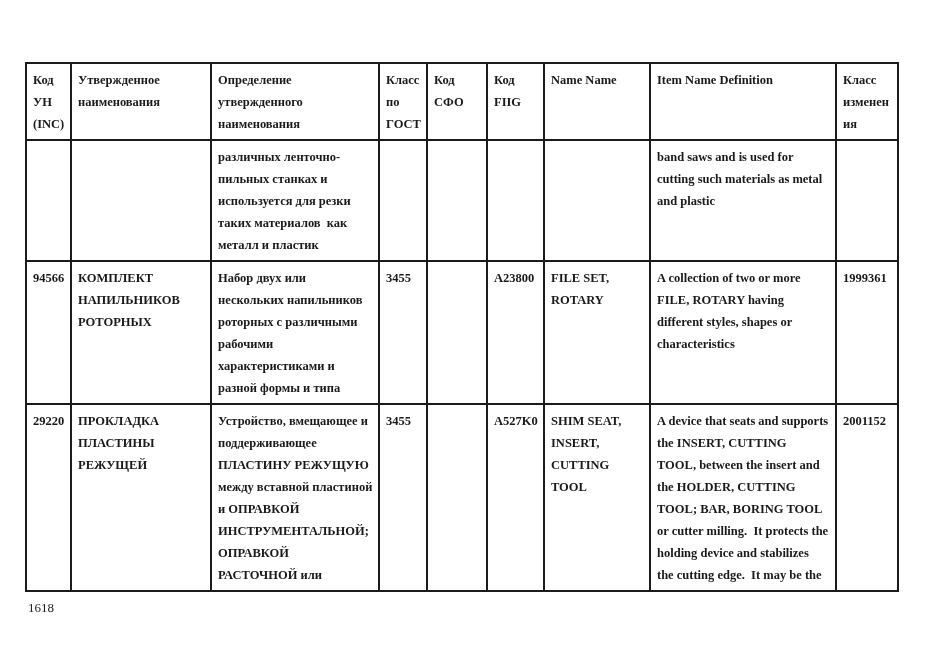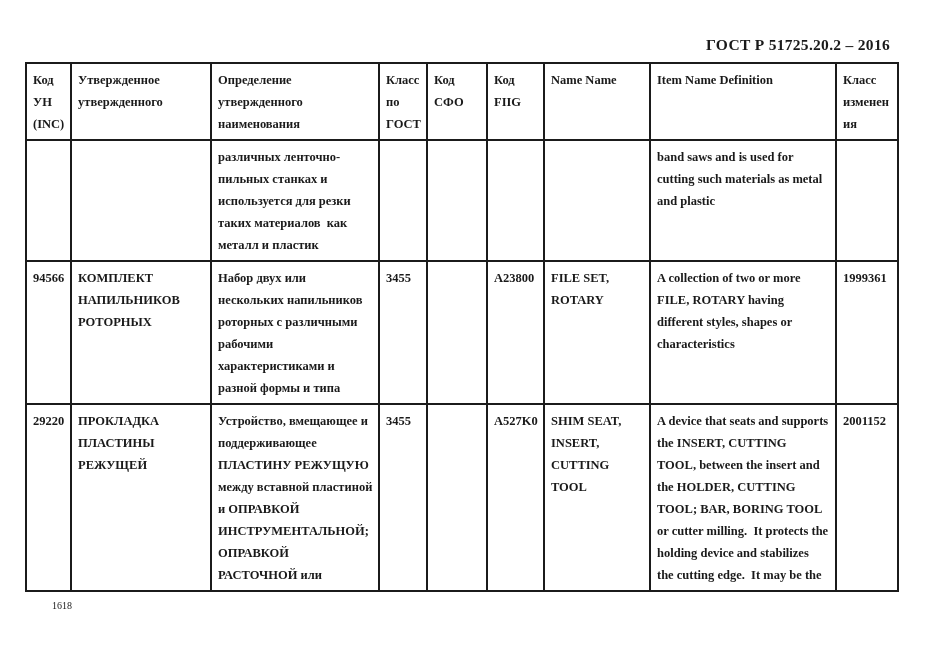--- a/index.html
+++ b/index.html
@@ -45,50 +45,48 @@
     overflow: hidden;
     font-weight: bold;
   }
   table.inc-table th {
     font-weight: bold;
   }
   .page-number {
     position: absolute;
     left: 28px;
     top: 600px;
-    font-size: 10px;
-    margin-left: 24px;
+    font-size: 13px;
   }
 </style>
 </head>
 <body>
 
 <div class="page">
 
-  <div class="doc-title">ГОСТ Р 51725.20.2 – 2016</div>
 
   <table class="inc-table">
     <colgroup>
       <col style="width:45px">
       <col style="width:140px">
       <col style="width:168px">
       <col style="width:48px">
       <col style="width:60px">
       <col style="width:57px">
       <col style="width:106px">
       <col style="width:186px">
       <col style="width:62px">
     </colgroup>
     <thead>
       <tr>
         <th>Код
 УН
 (INC)</th>
         <th>Утвержденное
-утвержденного</th>
+наименования</th>
         <th>Определение
 утвержденного
 наименования</th>
         <th>Класс
 по
 ГОСТ</th>
         <th>Код
 СФО</th>
         <th>Код
 FIIG</th>

